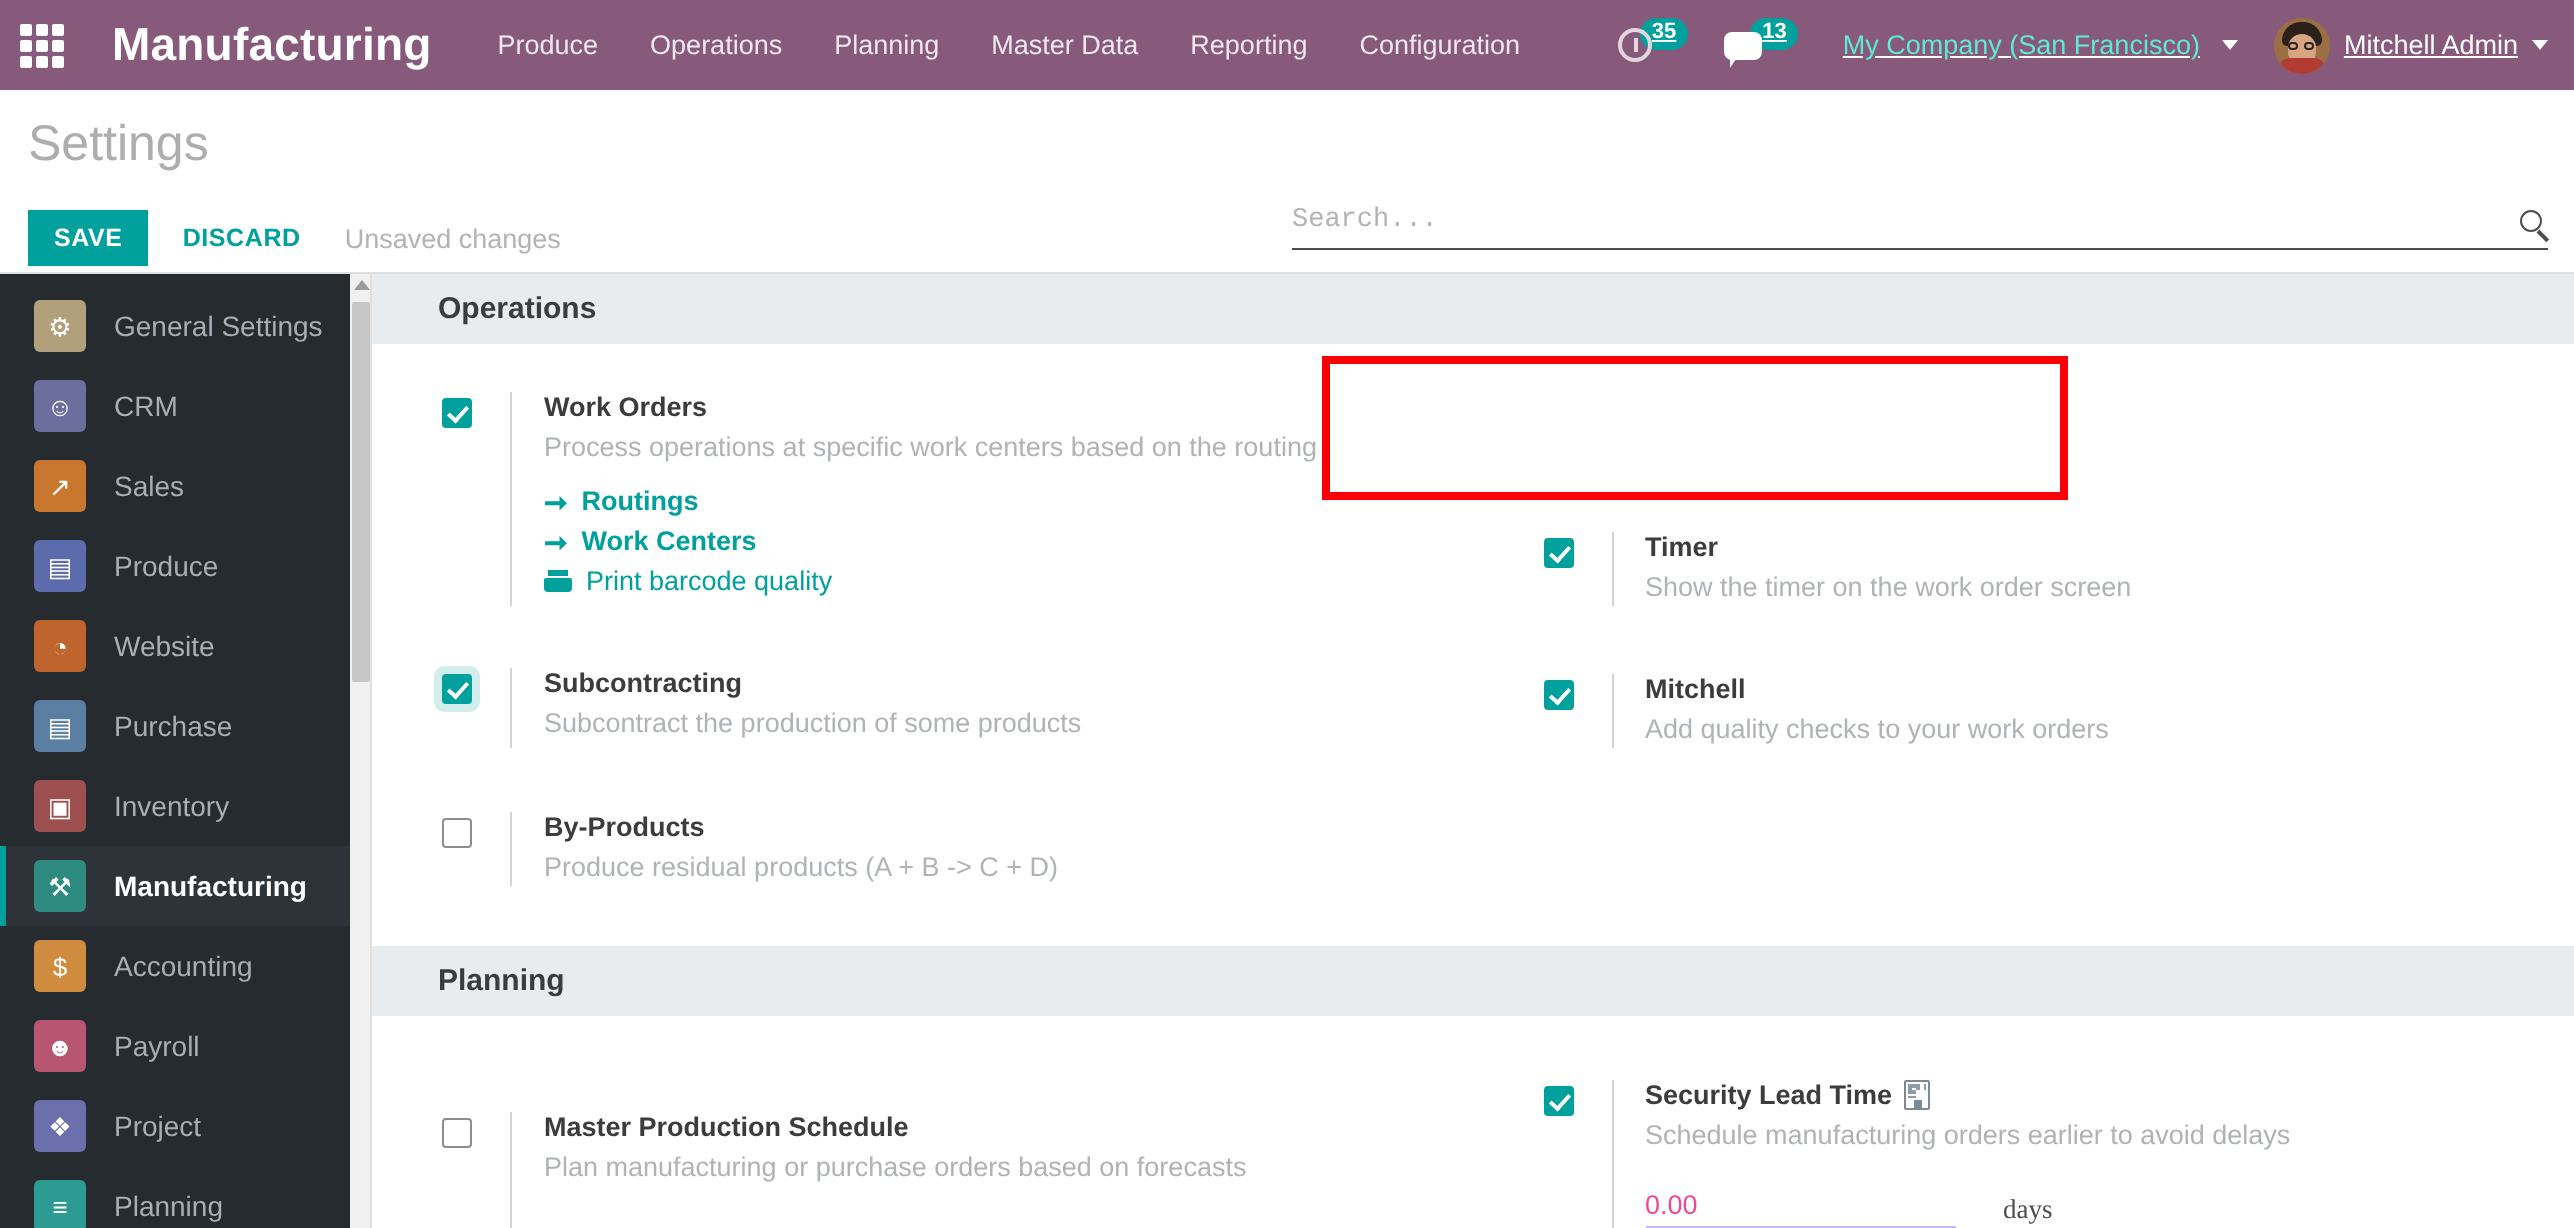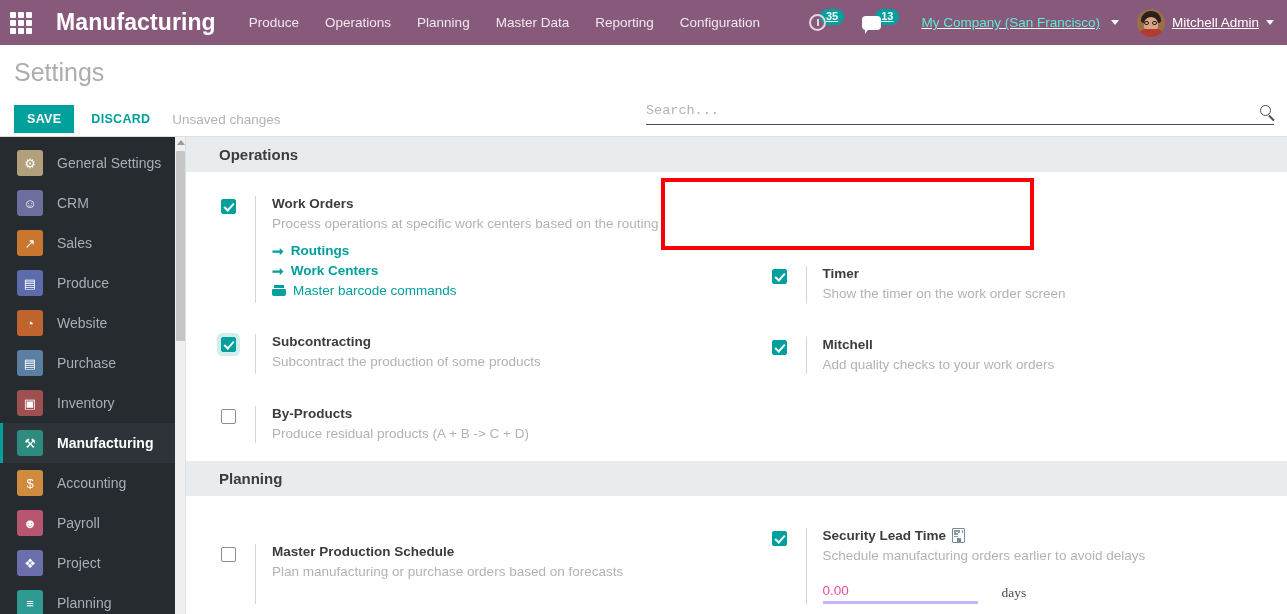--- a/index.html
+++ b/index.html
@@ -420,21 +420,21 @@
             <a class="ilink">
               <span class="arrow-r">➞</span>
               <span>Routings</span>
             </a>
             <a class="ilink">
               <span class="arrow-r">➞</span>
               <span>Work Centers</span>
             </a>
             <a class="ilink plain">
               <span class="printer"></span>
-              <span>Master barcode commands</span>
+              <span>Print barcode quality</span>
             </a>
           </div>
         </div>
       </div>
 
       <div class="setting-box" style="padding-top:24px">
         <span class="cb on"></span>
         <div class="s-body" style="min-height:36px">
           <div class="s-title">Timer</div>
           <div class="s-desc">Show the timer on the work order screen</div>
@@ -450,21 +450,21 @@
       </div>
 
       <div class="setting-box" style="padding-top:24px">
         <span class="cb on"></span>
         <div class="s-body" style="min-height:36px">
           <div class="s-title">Mitchell</div>
           <div class="s-desc">Add quality checks to your work orders</div>
         </div>
       </div>
 
-      <div class="setting-box" style="padding-top:22px;padding-bottom:18px">
+      <div class="setting-box" style="padding-top:22px;padding-bottom:30px">
         <span class="cb off"></span>
         <div class="s-body" style="min-height:36px">
           <div class="s-title">By-Products</div>
           <div class="s-desc">Produce residual products (A + B -&gt; C + D)</div>
         </div>
       </div>
     </div>
 
     <div class="section-head">Planning</div>
     <div class="setting-grid">

